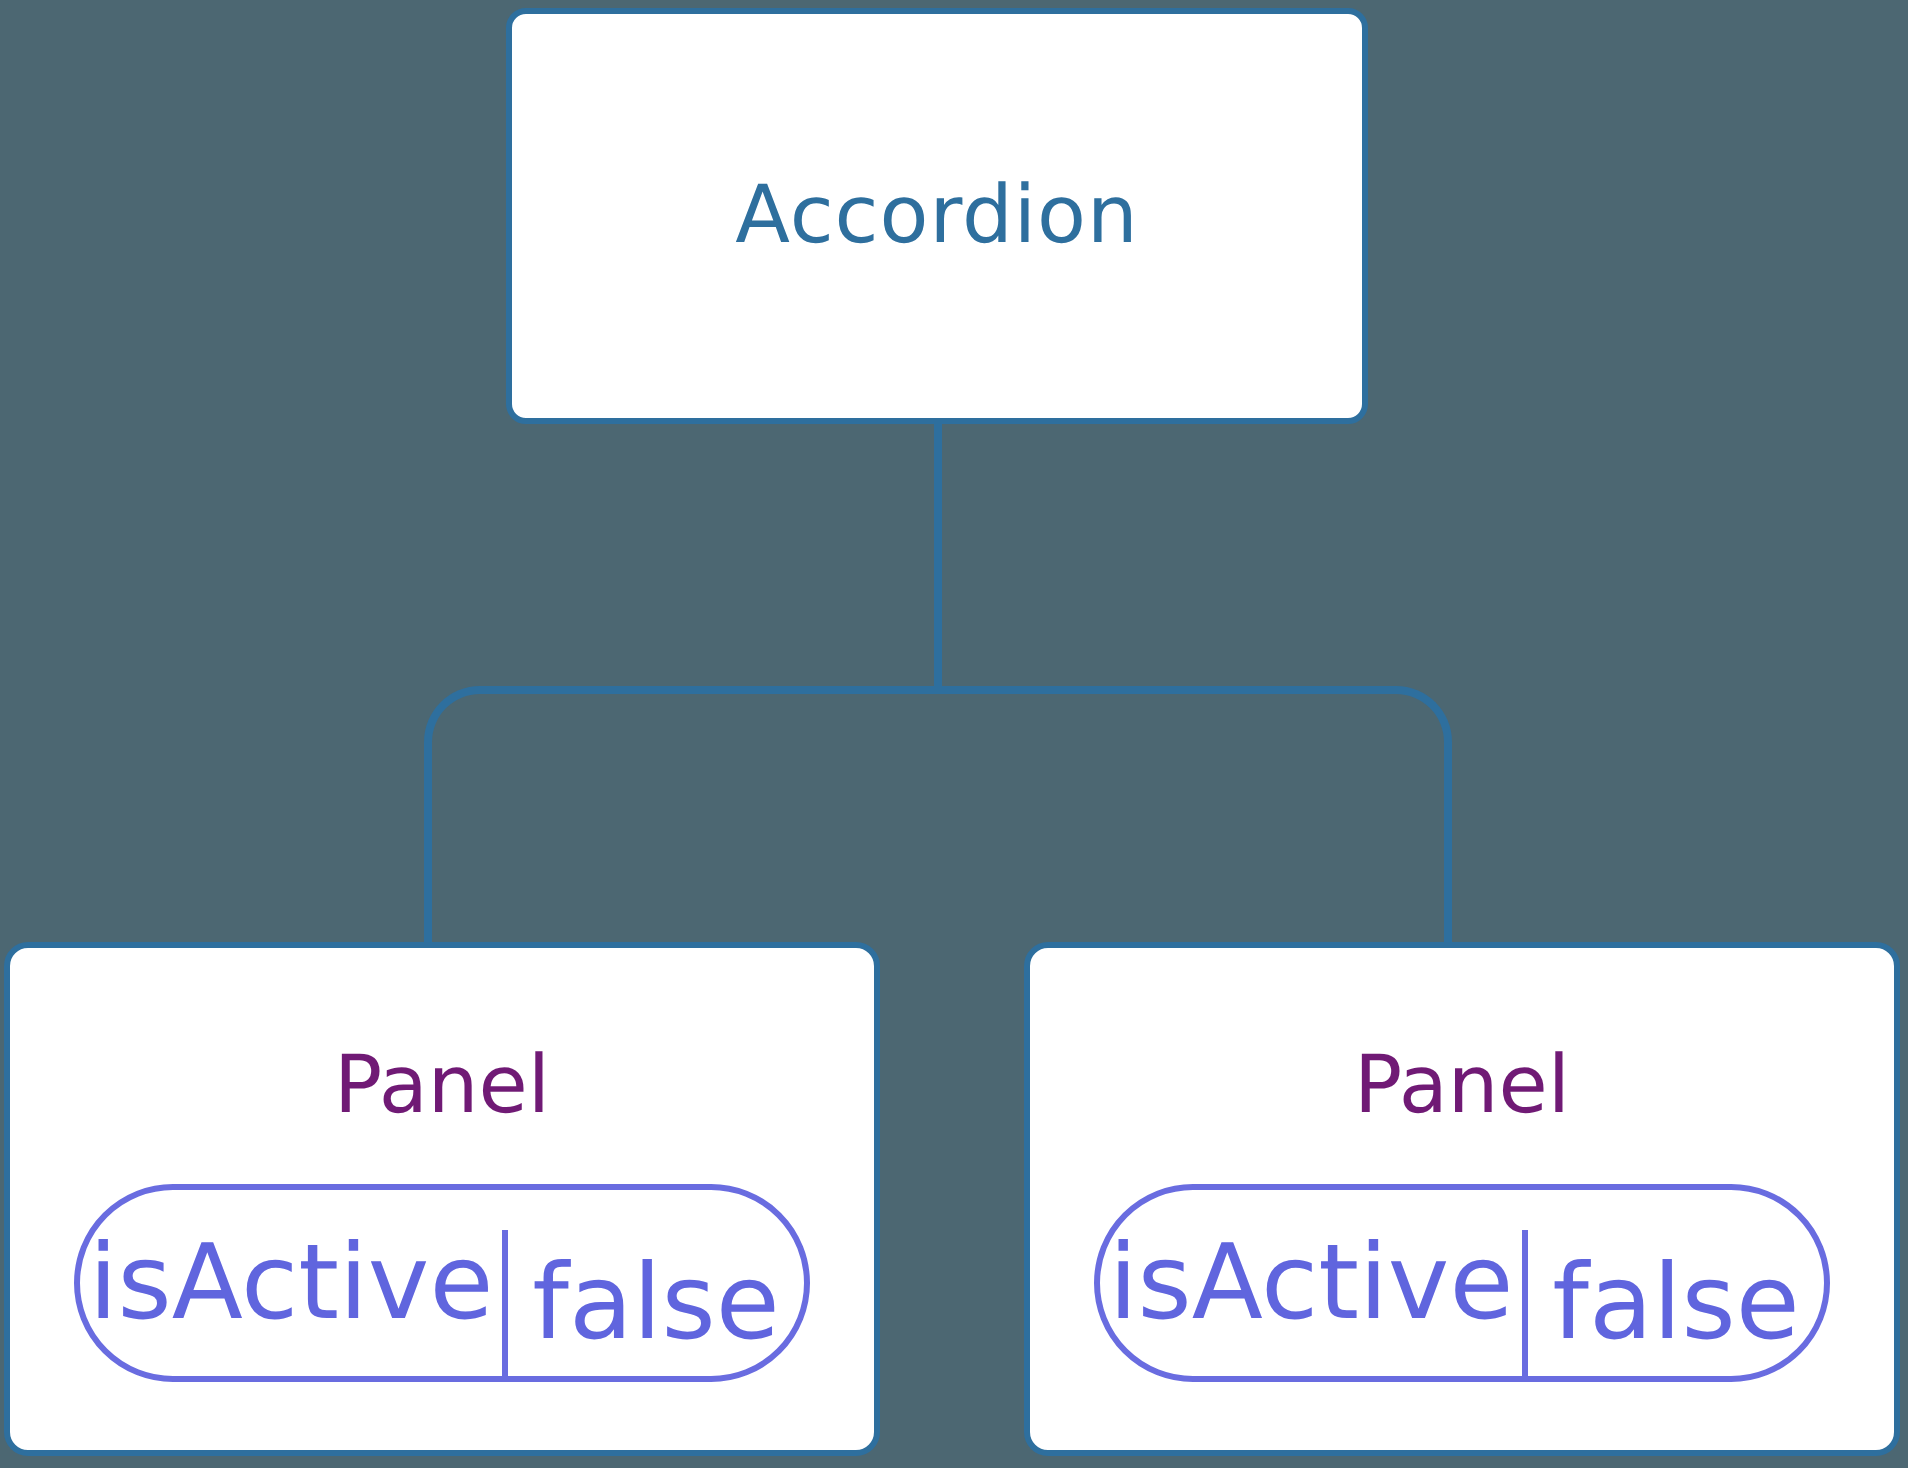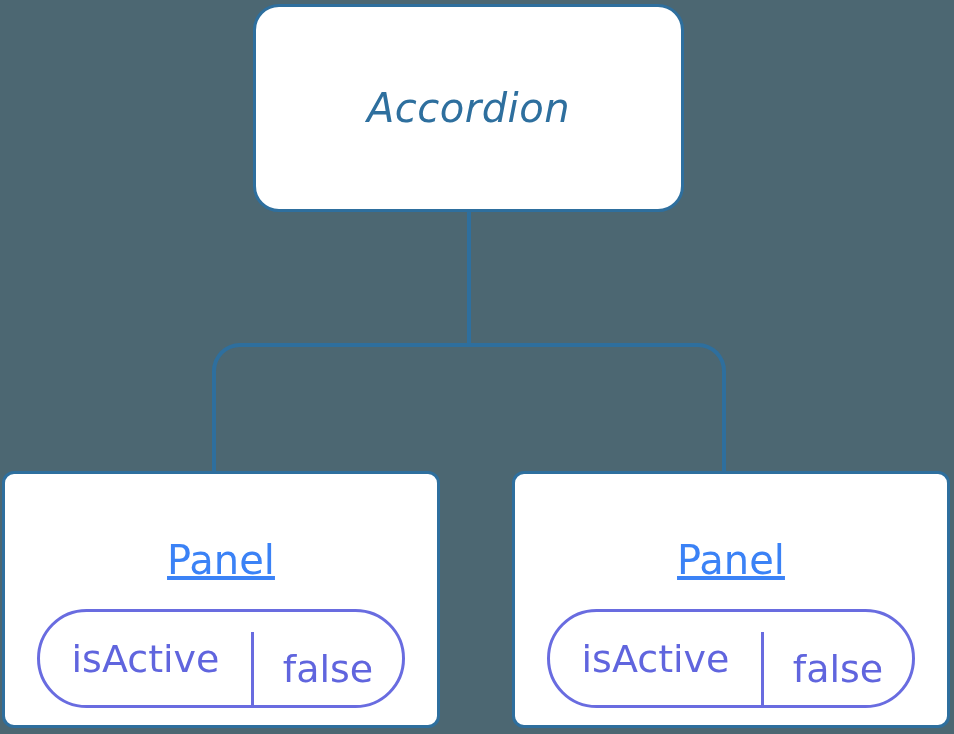--- a/index.html
+++ b/index.html
@@ -20,48 +20,46 @@
     position: absolute;
     background: #ffffff;
     border: 3px solid #2e6f9e;
     box-sizing: border-box;
   }
   .node-root {
     left: 253px;
     top: 4px;
     width: 431px;
     height: 208px;
-    border-radius: 26px;
+    border-radius: 10px;
     display: flex;
     align-items: center;
     justify-content: center;
-    font-style: italic;
   }
   .node-label {
     color: #2e6f9e;
     font-size: 40px;
     letter-spacing: 0.5px;
   }
   .node-child {
     width: 438px;
     height: 257px;
     top: 471px;
     border-radius: 12px;
     display: flex;
     flex-direction: column;
     align-items: center;
   }
   .node-child.pos-left  { left: 2px; }
   .node-child.pos-right { left: 512px; }
   .child-label {
-    margin-top: 64px;
-    color: #3b82f6;
+    margin-top: 47px;
+    color: #701a75;
     font-size: 40px;
     line-height: 1.1;
-    text-decoration: underline;
   }
   
   .stem {
     position: absolute;
     left: 467px;
     top: 211px;
     width: 4px;
     height: 136px;
     background: #2e6f9e;
   }
@@ -89,21 +87,21 @@
     border-radius: 60px;
     display: flex;
     overflow: hidden;
     background: #ffffff;
   }
   .pill-cell {
     display: flex;
     align-items: center;
     justify-content: center;
     color: #6065de;
-    font-size: 38px;
+    font-size: 52px;
   }
   .pill-name  { width: 58.3%; }
   .pill-value {
     width: 41.7%;
     border-left: 3px solid #696ce0;
     box-sizing: border-box;
     margin-top: 20px;
   }
 </style>
 </head>

